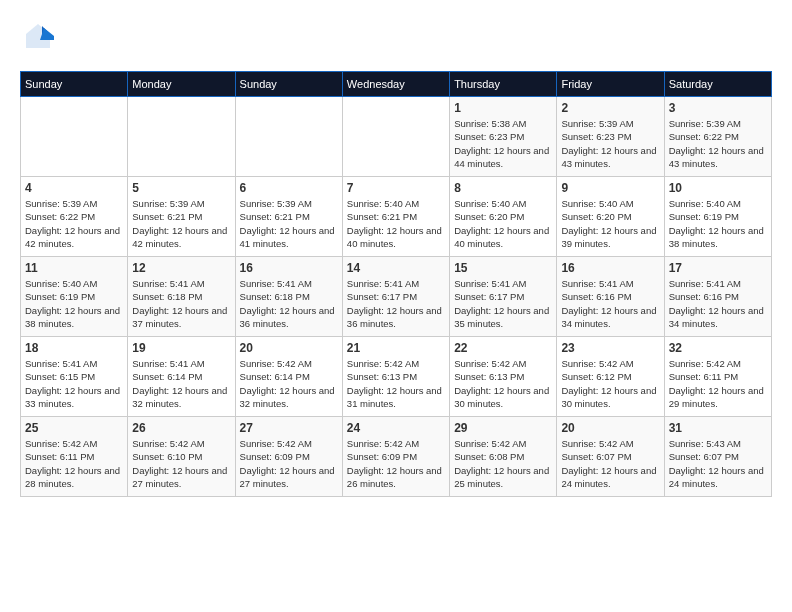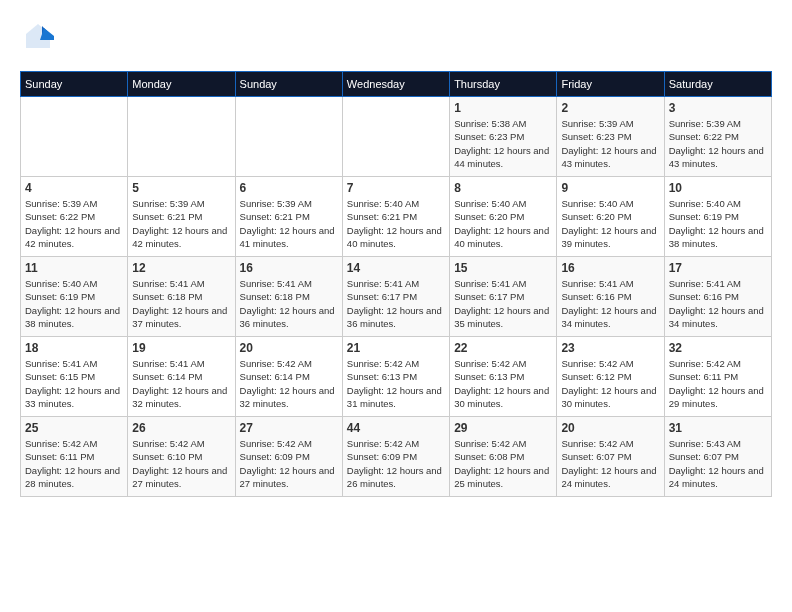--- a/index.html
+++ b/index.html
@@ -289,21 +289,21 @@
 Sunset: 6:10 PM
 Daylight: 12 hours and 27 minutes.</div>
         </td>
         <td>
           <div class="day-number">27</div>
           <div class="day-content" style="white-space: pre-line;">Sunrise: 5:42 AM
 Sunset: 6:09 PM
 Daylight: 12 hours and 27 minutes.</div>
         </td>
         <td>
-          <div class="day-number">44</div>
+          <div class="day-number">24</div>
           <div class="day-content" style="white-space: pre-line;">Sunrise: 5:42 AM
 Sunset: 6:09 PM
 Daylight: 12 hours and 26 minutes.</div>
         </td>
         <td>
           <div class="day-number">29</div>
           <div class="day-content" style="white-space: pre-line;">Sunrise: 5:42 AM
 Sunset: 6:08 PM
 Daylight: 12 hours and 25 minutes.</div>
         </td>

